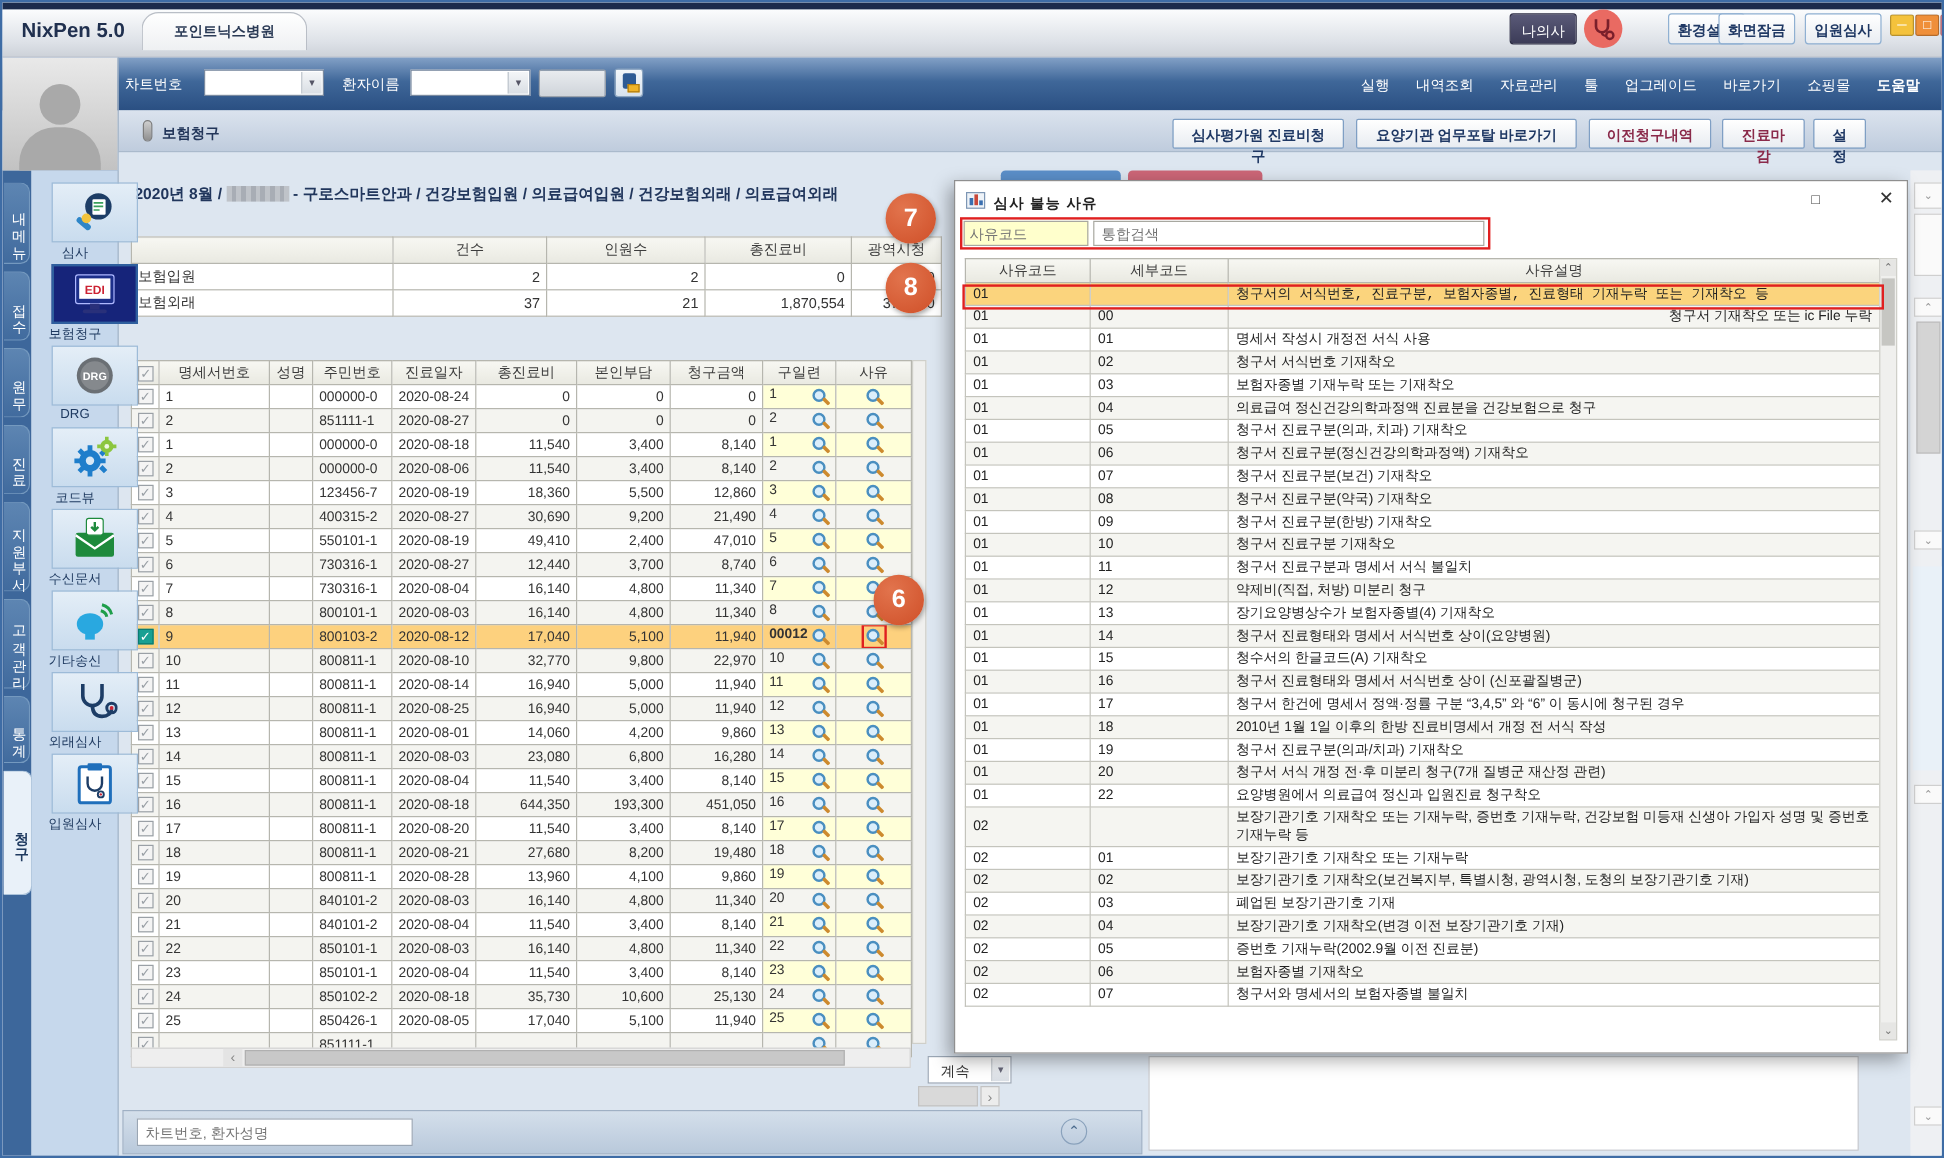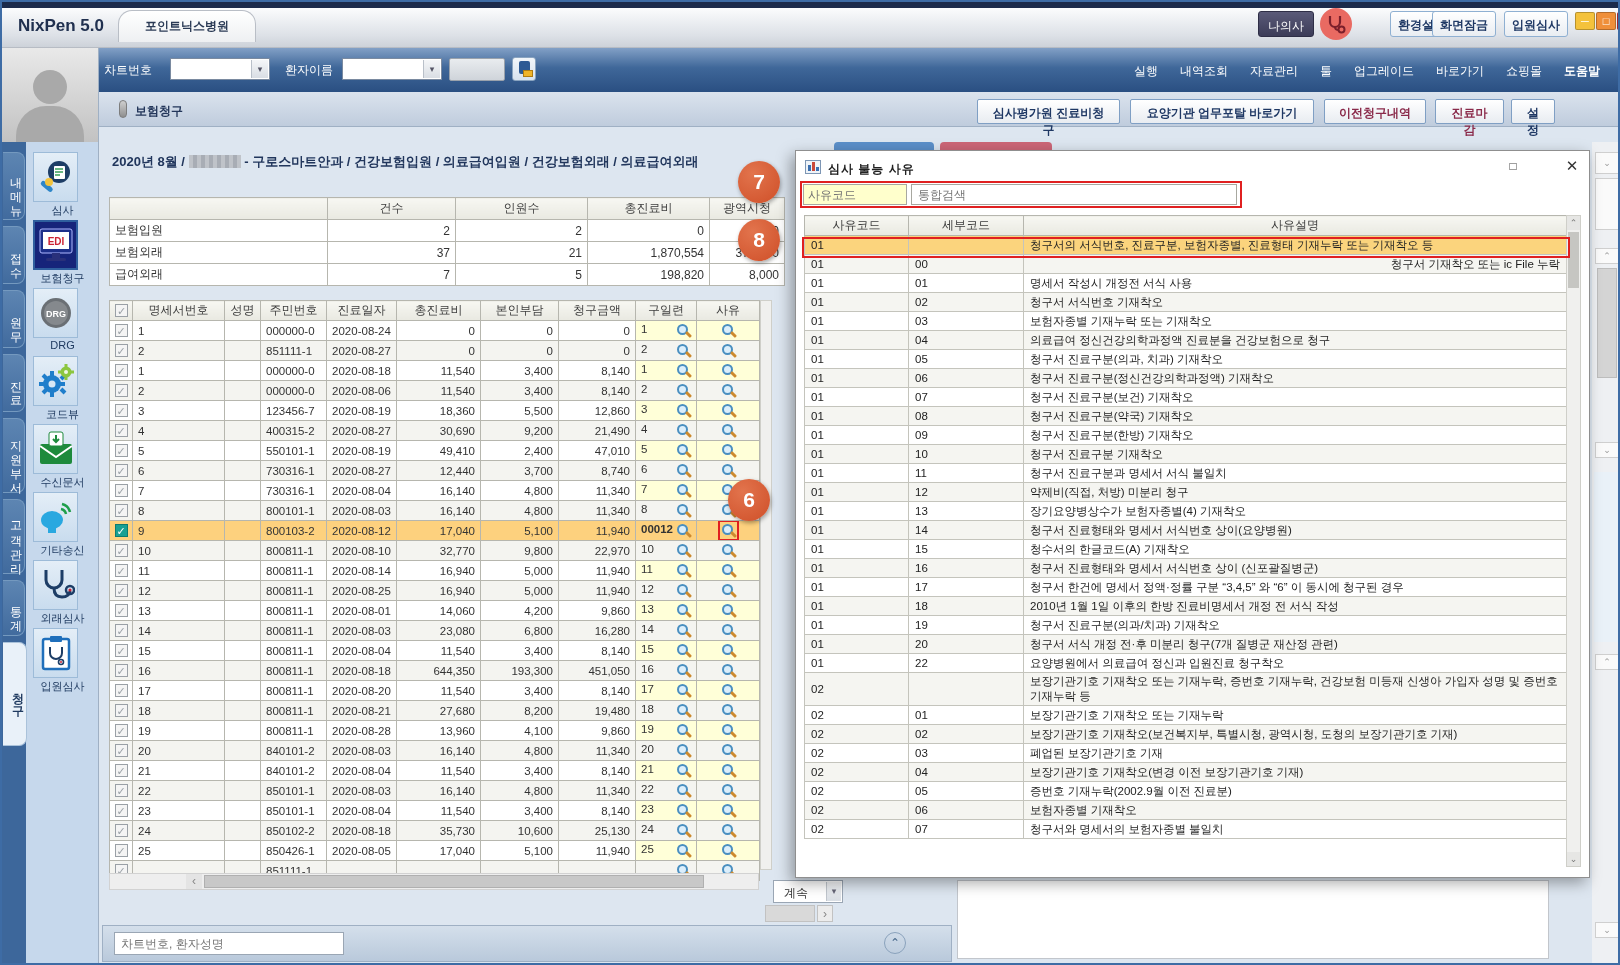--- a/index.html
+++ b/index.html
@@ -42,21 +42,21 @@
   
   #avatar{left:0;top:46px;width:97px;height:94px;background:linear-gradient(#e9e9e9,#c2c2c2);border-right:1px solid #9fb0c4;overflow:hidden;}
   #avatar .head{position:absolute;left:31px;top:22px;width:34px;height:34px;border-radius:50%;background:#a9a9a9;}
   #avatar .body{position:absolute;left:14px;top:58px;width:68px;height:44px;border-radius:30px 30px 0 0;background:#a9a9a9;}
   #railbg{left:0;top:140px;width:97px;height:825px;background:#3d679b;}
   #iconcol{left:24px;top:140px;width:73px;height:825px;background:#c6d8ec;border-right:1px solid #9fb0c4;}
   .vtab{left:1px;width:22px;background:linear-gradient(#5d85b2,#416b9e);border:1px solid #7499bf;border-left:none;
         border-radius:0 8px 8px 0;color:#fff;text-align:center;
         writing-mode:vertical-rl;text-orientation:upright;letter-spacing:2px;font-size:12px;padding-top:8px;}
   .vtab.sel{background:#e9f1f9;color:#1f3a60;font-weight:bold;width:24px;border-color:#aac2da;}
-  .icontile{left:31px;width:45px;height:50px;background:linear-gradient(#e4eef7,#c9dcee);border:1px solid #9dbbd8;}
+  .icontile{left:41px;width:72px;height:50px;background:linear-gradient(#e4eef7,#c9dcee);border:1px solid #9dbbd8;}
   .icontile.sel{border:2px solid #2f5f9e;background:#16247a;}
   .iconcap{left:24px;width:73px;text-align:center;color:#1f3a60;font-size:11px;}
   .icn{position:absolute;left:50%;top:50%;transform:translate(-50%,-50%);}
   
   #mainbg{left:97px;top:125px;width:1523px;height:837px;background:#dde6f0;}
   #maintitle{left:110px;top:151px;color:#21365c;font-size:13px;font-weight:bold;}
   #redact{display:inline-block;width:52px;height:13px;background:repeating-linear-gradient(90deg,#bfc3c9 0 4px,#a8adb5 4px 8px);vertical-align:-2px;}
   table.grid{border-collapse:collapse;table-layout:fixed;background:#fff;}
   table.grid td,table.grid th{border:1px solid #b6b6ae;padding:0 5px;height:20px;overflow:hidden;white-space:nowrap;font-weight:normal;}
   table.grid th{background:linear-gradient(#f7f7f2,#e9e9e1);color:#3c3c3c;text-align:center;}
@@ -204,27 +204,20 @@
           <td class="num">0</td>
           <td class="num">0</td>
         </tr>
         <tr>
           <td>보험외래</td>
           <td class="num">37</td>
           <td class="num">21</td>
           <td class="num">1,870,554</td>
           <td class="num">374,600</td>
         </tr>
-        <tr>
-          <td>급여외래</td>
-          <td class="num">7</td>
-          <td class="num">5</td>
-          <td class="num">198,820</td>
-          <td class="num">8,000</td>
-        </tr>
       </tbody>
   </table>
 
   <table class="abs grid" id="claims">
     <colgroup>
         <col style="width:23px">
         <col style="width:92px">
         <col style="width:36px">
         <col style="width:66px">
         <col style="width:70px">
@@ -640,21 +633,21 @@
           <tr>
             <th>사유코드</th>
             <th>세부코드</th>
             <th>사유설명</th>
           </tr>
         </thead>
         <tbody id="pop-body">
           <tr class="hl">
             <td>01</td>
             <td></td>
-            <td class="desc" style="white-space:nowrap;">청구서의 서식번호, 진료구분, 보험자종별, 진료형태 기재누락 또는 기재착오 등</td>
+            <td class="desc" style="white-space:nowrap;font-family:Liberation Mono, monospace;">청구서의 서식번호, 진료구분, 보험자종별, 진료형태 기재누락 또는 기재착오 등</td>
           </tr>
           <tr class="alt">
             <td>01</td>
             <td>00</td>
             <td class="desc" style="white-space:nowrap;text-align:right;">청구서 기재착오 또는 ic File 누락</td>
           </tr>
           <tr class="">
             <td>01</td>
             <td>01</td>
             <td class="desc" style="white-space:nowrap;">명세서 작성시 개정전 서식 사용</td>

